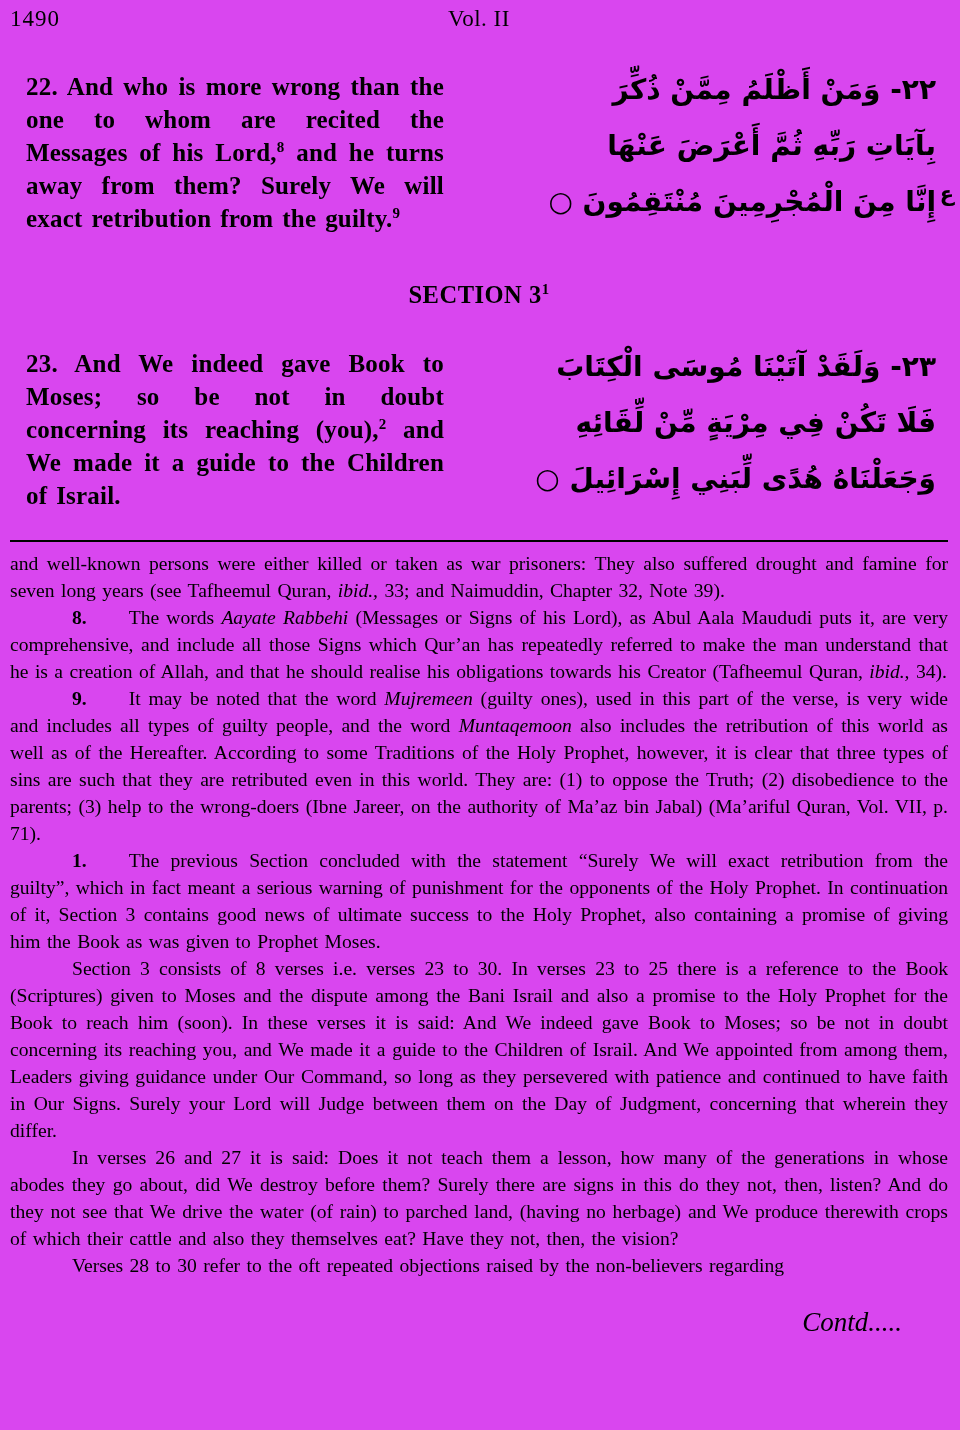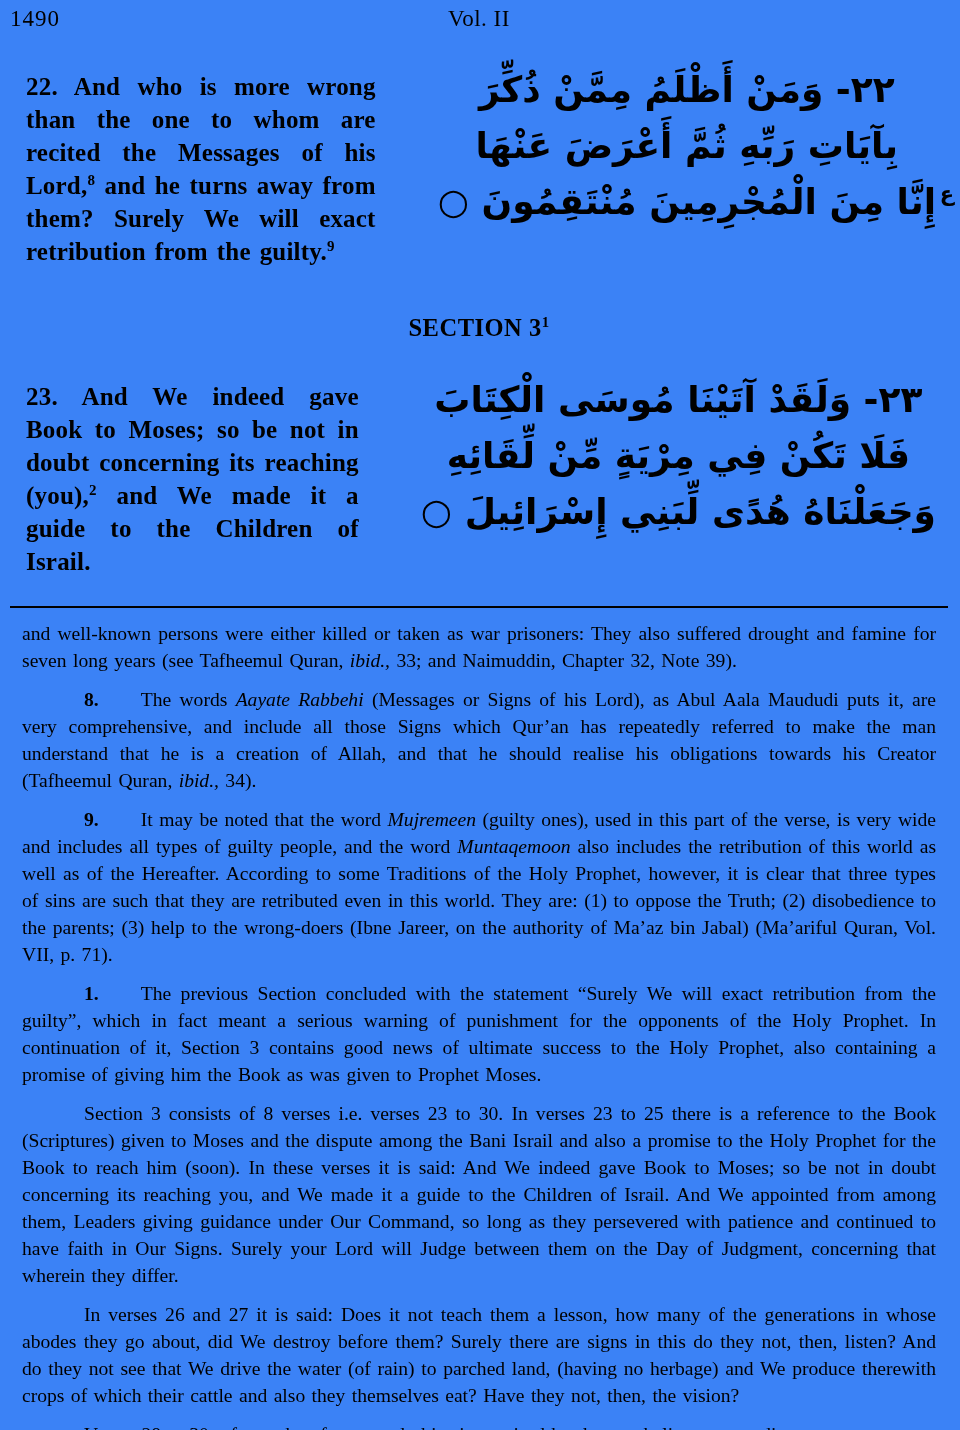--- a/index.html
+++ b/index.html
@@ -4,21 +4,21 @@
 <style>
   * { box-sizing: border-box; }
   html, body {
     margin: 0; padding: 0;
     background: #ffffff;
     width: 960px; height: 1430px;
     overflow: hidden;
   }
   .page {
     width: 960px; height: 1430px;
-    background: #3b82f6;
+    background: #d946ef;
     color: #000;
     font-family: "Liberation Serif", serif;
     padding: 6px 12px 0 10px;
     overflow: hidden;
   }
   
   .page-header {
     display: grid;
     grid-template-columns: 1fr auto 1fr;
     align-items: baseline;
@@ -45,23 +45,23 @@
     text-align: justify;
     letter-spacing: 0.2px;
     word-spacing: 2.5px;
   }
   .translation sup { font-size: 60%; line-height: 0; font-weight: bold; }
   .arabic {
     flex: 1;
     direction: rtl;
     font-family: "DejaVu Sans", sans-serif;
     font-weight: bold;
-    font-size: 36px;
+    font-size: 28px;
     line-height: 56px;
-    text-align: center;
+    text-align: right;
     padding: 8px 12px 0 46px;
   }
   .arabic-line { white-space: nowrap; }
   .ruku {
     position: absolute;
     right: -6px;
     top: 128px;
     font-family: "DejaVu Sans", sans-serif;
     font-weight: bold;
     font-size: 21px;
@@ -84,21 +84,21 @@
     margin: 12px 0 8px 0;
   }
 
   
   .footnotes {
     font-size: 19.6px;
     line-height: 27px;
     text-align: justify;
     word-spacing: 1.5px;
   }
-  .fn { margin: 12px; text-indent: 62px; }
+  .fn { margin: 0; text-indent: 62px; }
   .fn.cont { text-indent: 0; }
   .fn-num { font-weight: bold; }
   .fn-num:not(:empty) { margin-right: 42px; }
 
   
   .contd {
     text-align: right;
     font-style: italic;
     font-size: 27px;
     margin-top: 28px;

